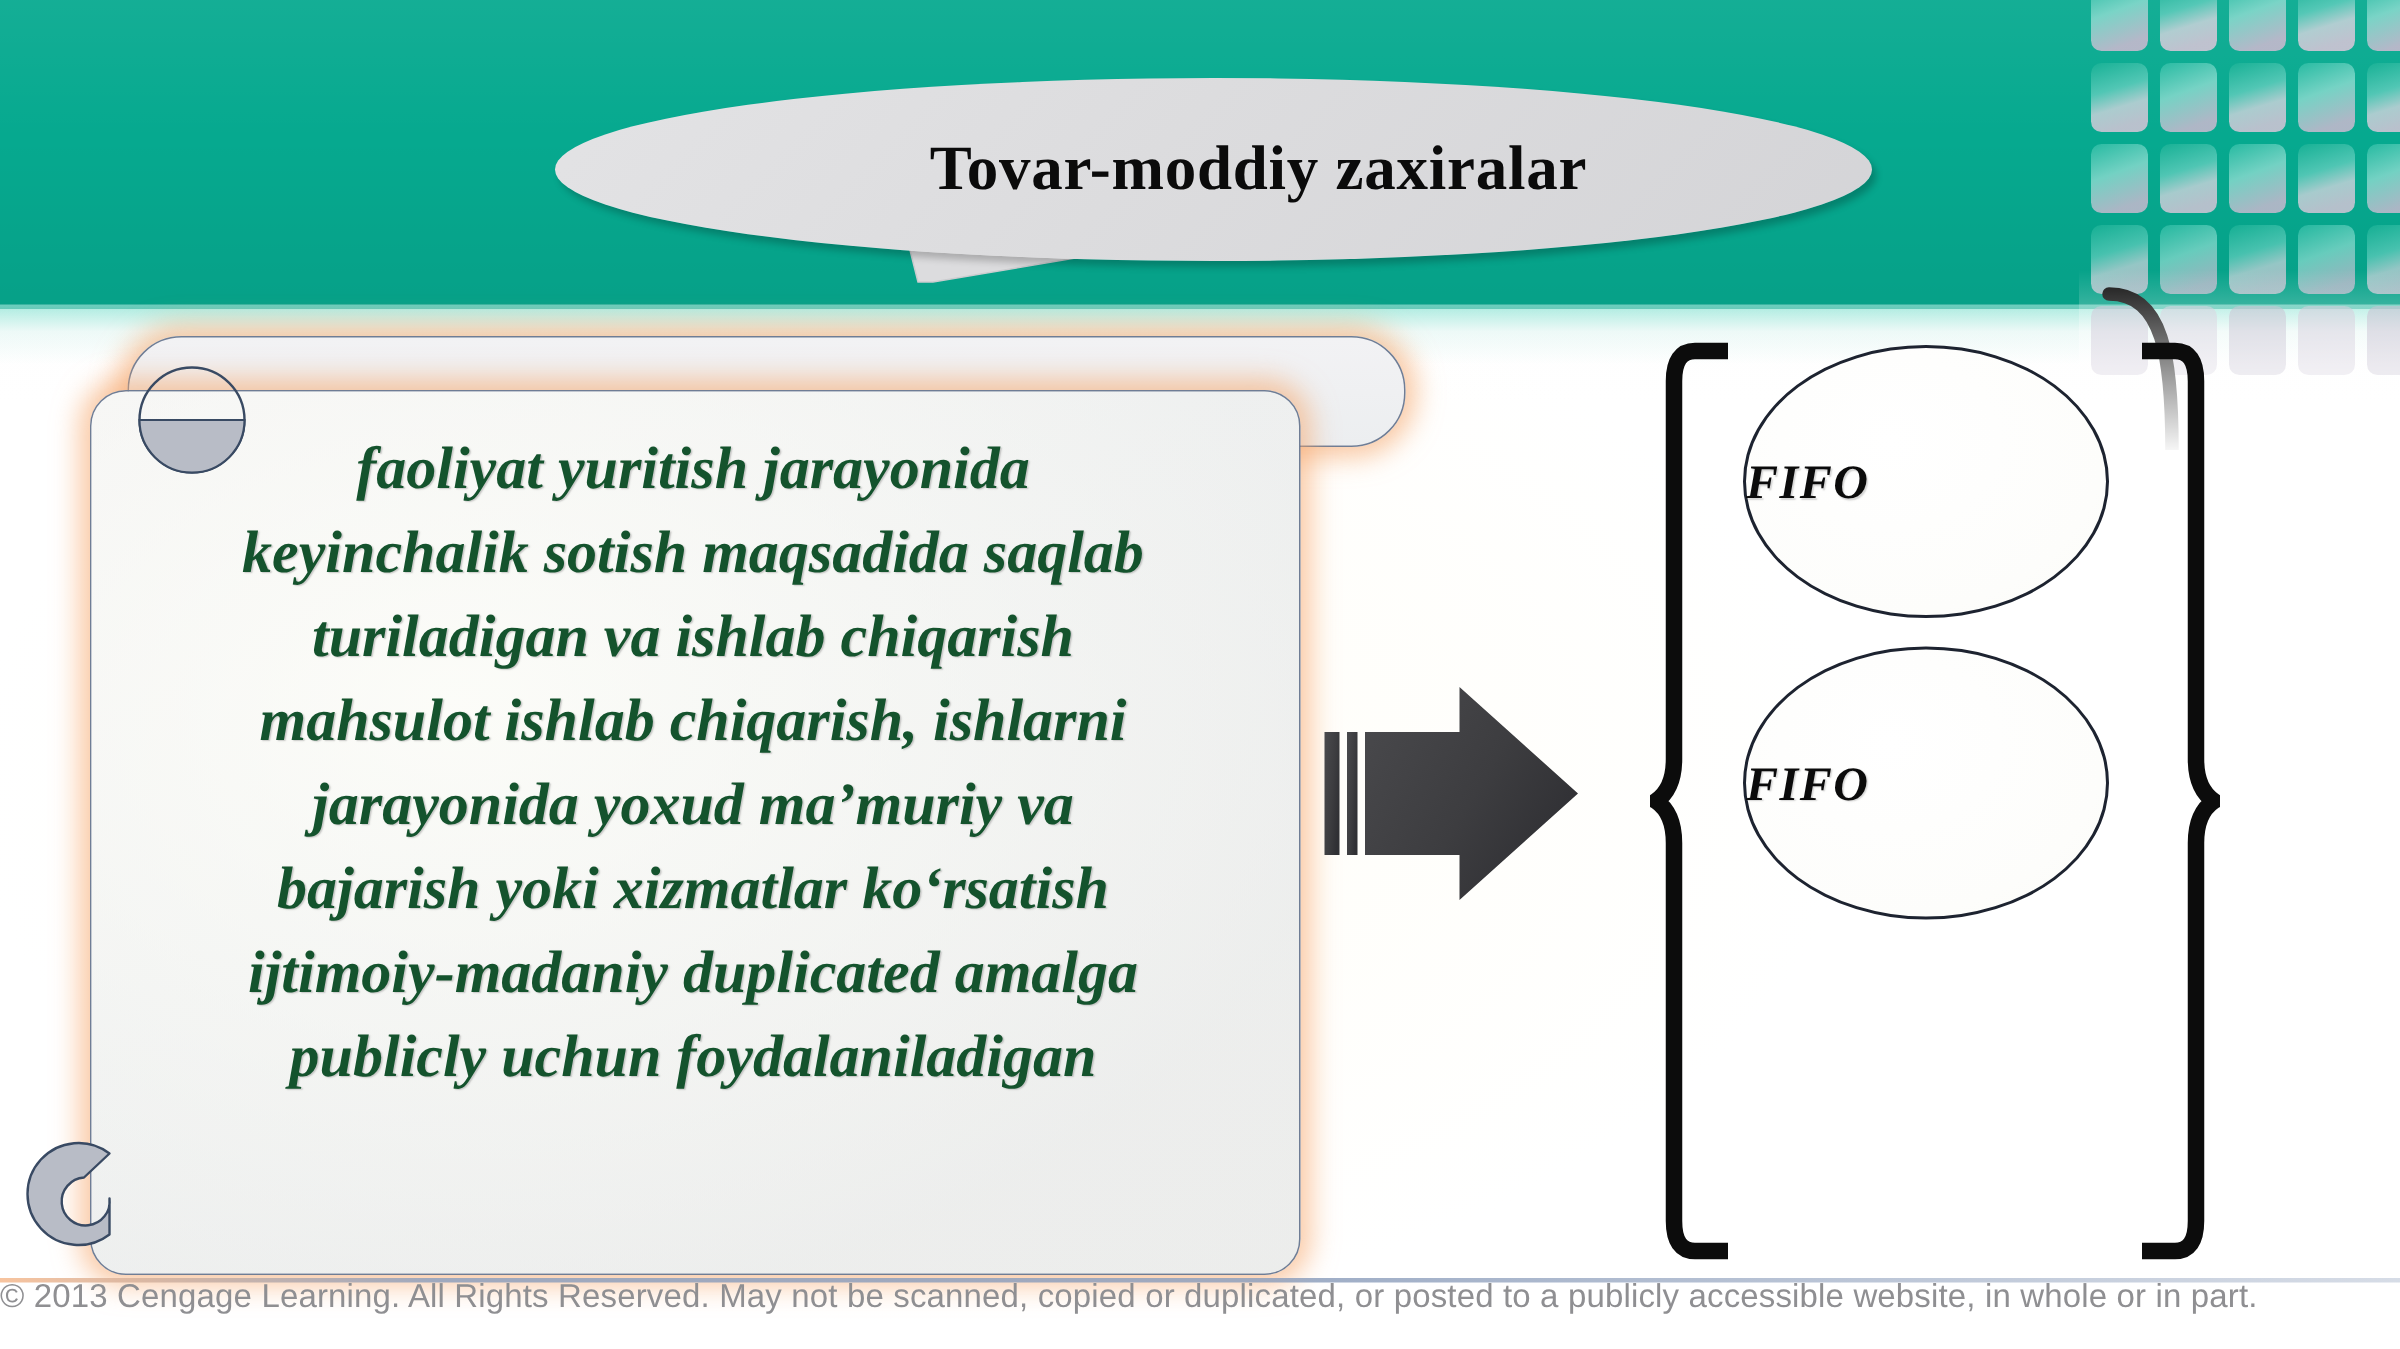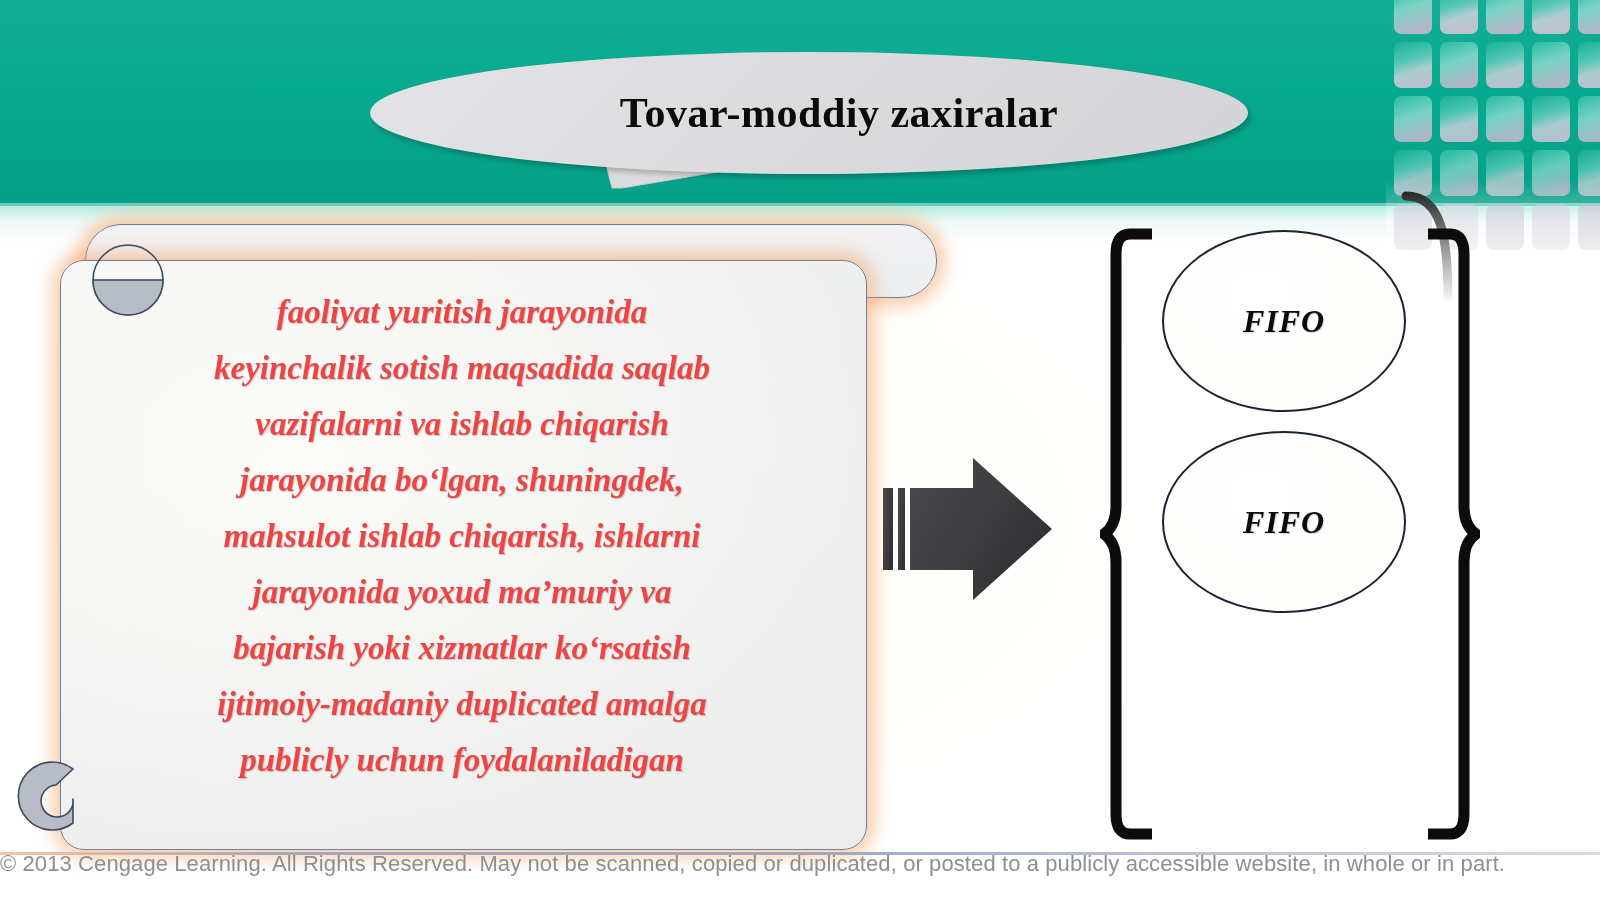--- a/index.html
+++ b/index.html
@@ -166,23 +166,23 @@
 
   .scroll-text {
     position: absolute;
     left: 72px;
     top: 72px;
     width: 780px;
     text-align: center;
     font-family: "Liberation Serif", "DejaVu Serif", serif;
     font-style: italic;
     font-weight: bold;
-    font-size: 33px;
+    font-size: 40px;
     line-height: 56px;
-    color: #ef4444;
+    color: #14532d;
     text-shadow: 1px 1px 1px rgba(140,140,140,0.45);
   }
 
   
   .arrow-block {
     position: absolute;
     left: 880px;
     top: 452px;
     width: 185px;
     height: 155px;
@@ -198,21 +198,21 @@
   }
   .ellipse {
     position: absolute;
     width: 240px;
     height: 178px;
     border-radius: 50%;
     border: 2px solid #1d2330;
     background: radial-gradient(ellipse at 40% 35%, #ffffff 0%, #fdfdfb 70%, #fbfbf7 100%);
     display: flex;
     align-items: center;
-    justify-content: center;
+    justify-content: flex-start;
     font-family: "Liberation Serif", "DejaVu Serif", serif;
     font-style: italic;
     font-weight: bold;
     font-size: 32px;
     letter-spacing: 1px;
     color: #0b0b0b;
     text-shadow: 1px 1px 1px rgba(150,150,150,0.4);
   }
   .ellipse-1 { left: 62px; top: 2px; }
   .ellipse-2 { left: 62px; top: 203px; }
@@ -327,22 +327,21 @@
       <path d="M 38 38 L 73 38 A 35 35 0 0 1 3 38 Z" fill="#b8bcc6" stroke="#394a63" stroke-width="1.4"></path>
     </svg>
 
     <svg class="curl curl-bl" viewBox="0 0 76 76" xmlns="http://www.w3.org/2000/svg">
       <path d="M 73 12 A 34 34 0 1 0 73 66 L 73 42 A 16 16 0 1 1 56 28 Z" fill="#b8bcc6" stroke="#394a63" stroke-width="1.6" stroke-linejoin="round"></path>
     </svg>
 
     <div class="scroll-text">
       <div>faoliyat yuritish jarayonida</div>
       <div>keyinchalik sotish maqsadida saqlab</div>
-      <div>vazifalarni va ishlab chiqarish</div>
-      <div>jarayonida bo‘lgan, shuningdek,</div>
+      <div>turiladigan va ishlab chiqarish</div>
       <div>mahsulot ishlab chiqarish, ishlarni</div>
       <div>jarayonida yoxud ma’muriy va</div>
       <div>bajarish yoki xizmatlar ko‘rsatish</div>
       <div>ijtimoiy-madaniy duplicated amalga</div>
       <div>publicly uchun foydalaniladigan</div>
     </div>
   </div>
 
   <div class="arrow-block">
     <svg width="185" height="155" viewBox="0 0 185 155" xmlns="http://www.w3.org/2000/svg">

